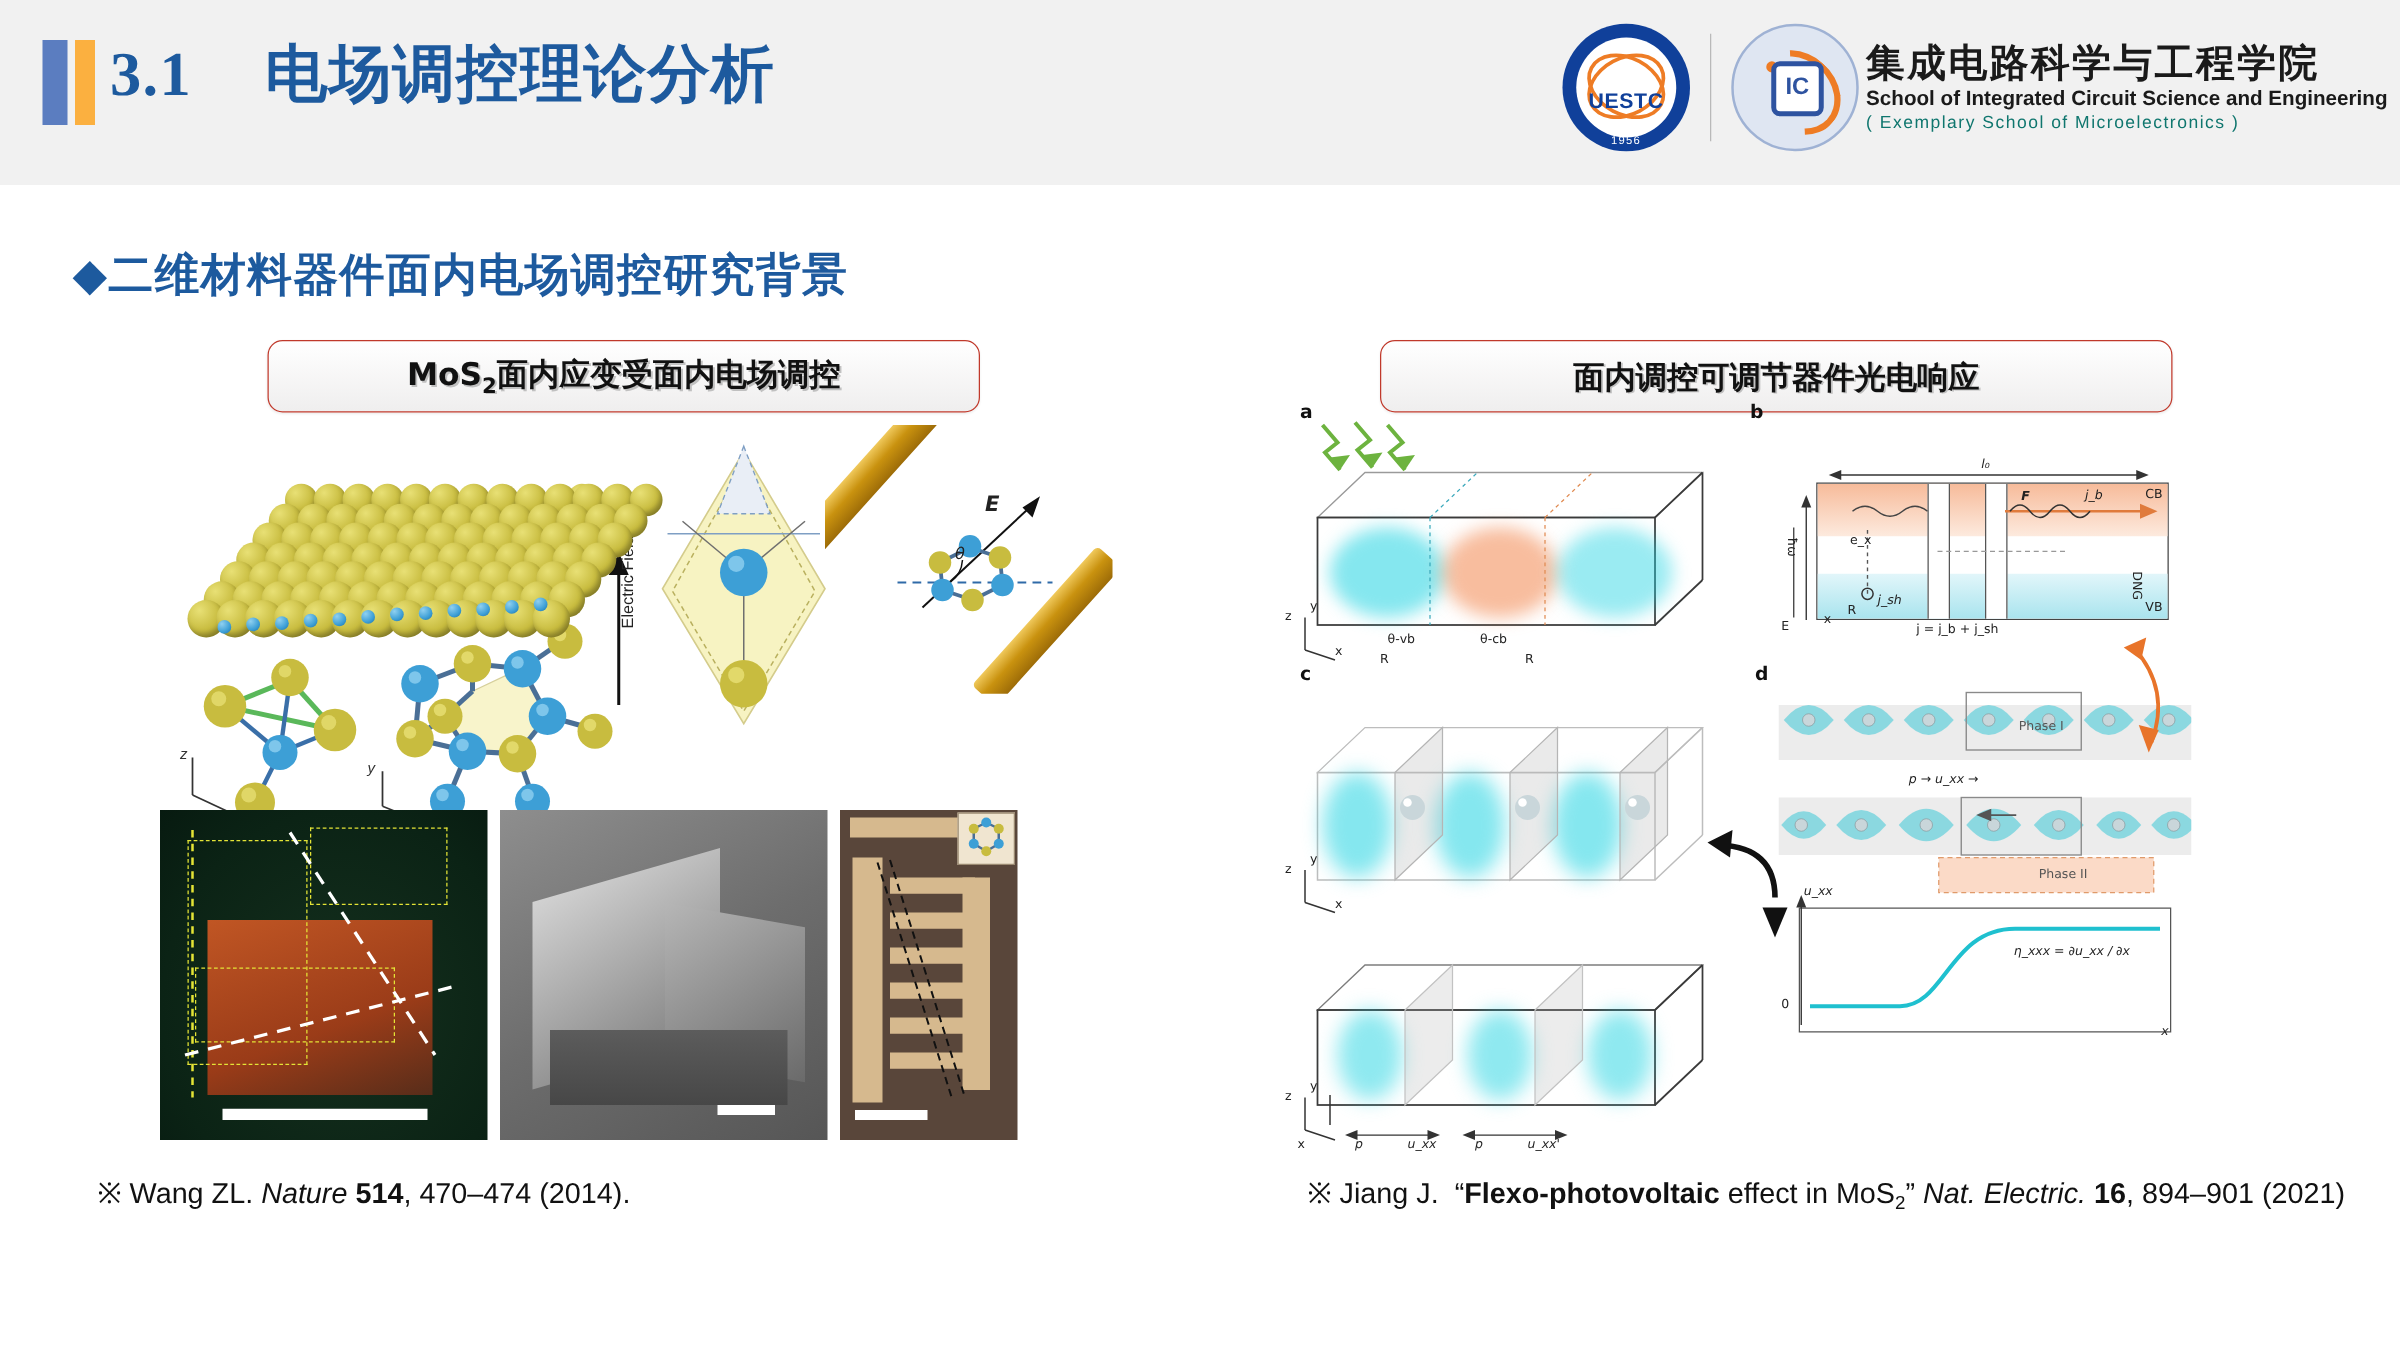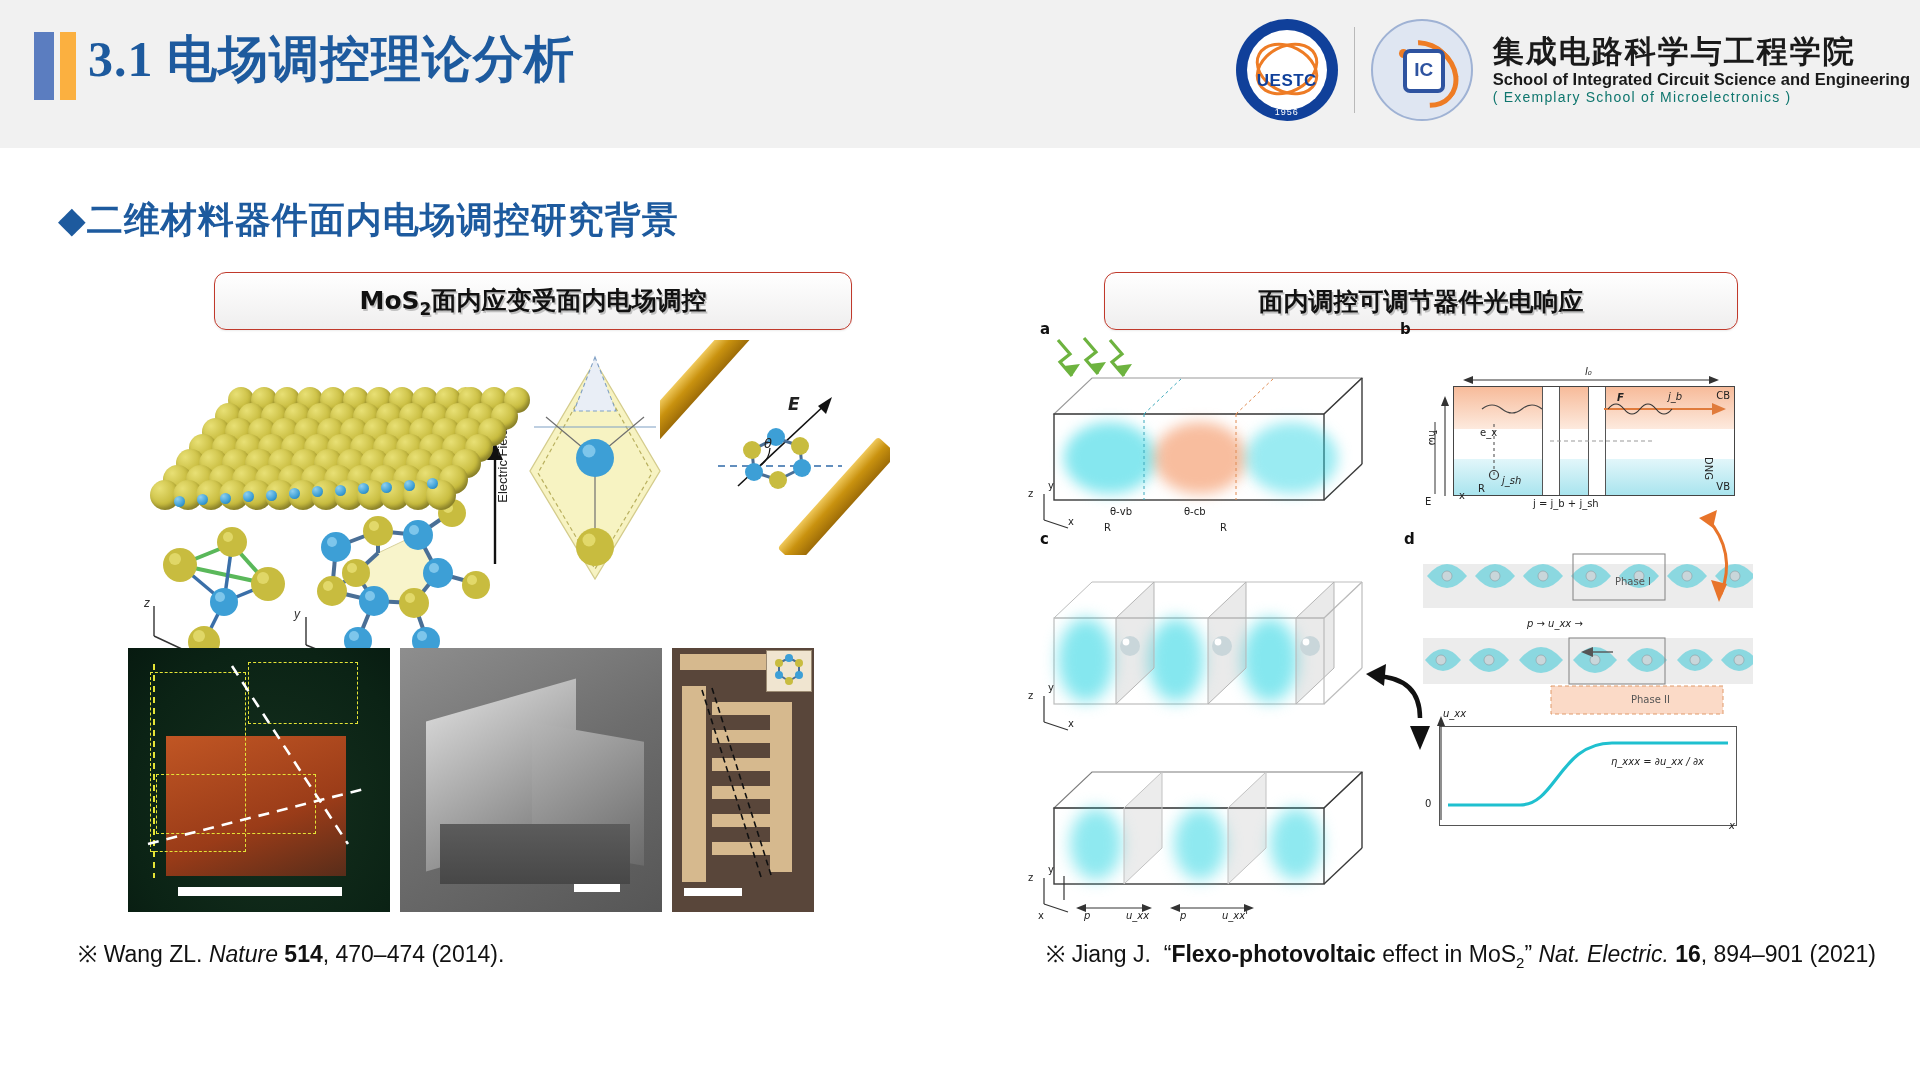--- a/index.html
+++ b/index.html
@@ -22,21 +22,21 @@
   .hdr-bar-gold {
     position: absolute; left: 60px; top: 32px; width: 16px; height: 68px;
     background: #fbb040;
   }
   .hdr-title {
     position: absolute; left: 88px; top: 26px;
     font-size: 50px; font-weight: bold; color: #1d5a9e;
     letter-spacing: 1px; white-space: nowrap;
     font-family: "Liberation Serif", "DejaVu Serif", serif;
   }
-  .hdr-title .cjk { font-family: "DejaVu Sans", sans-serif; font-weight: bold; }
+  .hdr-title .cjk { font-family: "DejaVu Sans", sans-serif; font-weight: bold; margin-left: 45px; }
 
   
   .logo-wrap { position: absolute; right: 10px; top: 10px; height: 120px; display: flex; align-items: center; }
   .logo-uestc {
     width: 102px; height: 102px; border-radius: 50%;
     background: #10409a; position: relative; flex: 0 0 auto;
   }
   .logo-uestc .inner {
     position: absolute; left: 11px; top: 11px; width: 80px; height: 80px;
     border-radius: 50%; background: #fff;
@@ -72,21 +72,21 @@
   .logo-ic .chip::after {
     content: "IC"; position: absolute; left: 0; top: 6px; width: 34px;
     text-align: center; color: #2e53a0; font-weight: bold; font-size: 19px;
   }
   .logo-ic .swoosh {
     position: absolute; left: 14px; top: 22px; width: 74px; height: 62px;
     border: 5px solid transparent; border-top-color: #ee7c25; border-right-color: #ee7c25;
     border-radius: 50%; transform: rotate(42deg);
   }
   .logo-ic .dot { position: absolute; left: 26px; top: 28px; width: 9px; height: 9px; border-radius: 50%; background: #ee7c25; }
-  .logo-text { margin-left: 20px; }
+  .logo-text { margin-left: 6px; }
   .logo-text .l1 {
     font-size: 31px; font-weight: bold; color: #1a1a1a;
     font-family: "DejaVu Sans", sans-serif; letter-spacing: 2px; line-height: 1.08;
   }
   .logo-text .l2 {
     font-size: 31px; font-weight: bold; color: #1a1a1a;
     font-family: "DejaVu Sans", sans-serif; letter-spacing: 2px; line-height: 1.08;
   }
   .logo-text .l3 { font-size: 16.5px; color: #1a1a1a; font-weight: 600; margin-top: 2px; }
   .logo-text .l4 { font-size: 14px; color: #0f766e; letter-spacing: 1.2px; }
@@ -104,21 +104,21 @@
     background: linear-gradient(#ffffff, #efeeee);
     display: flex; align-items: center; justify-content: center;
     box-shadow: 0 1px 2px rgba(0,0,0,.08);
   }
   .titlebox span {
     font-size: 25px; font-weight: bold; color: #111;
     font-family: "DejaVu Sans", sans-serif;
     text-shadow: 1.5px 1.5px 0 rgba(150,150,150,.55);
   }
   .titlebox span sub { font-size: 17px; }
-  #titlebox-left  { left: 214px; top: 272px; width: 638px; height: 58px; }
+  #titlebox-left  { left: 214px; top: 272px; width: 570px; height: 58px; }
   #titlebox-right { left: 1104px; top: 272px; width: 634px; height: 58px; }
 
   
   .fig { position: absolute; }
 
   
   #fig-slab { left: 150px; top: 370px; width: 330px; height: 150px; }
   .slab-atom {
     position: absolute; border-radius: 50%;
     background: radial-gradient(circle at 32% 28%, #e8e075, #c8bc3f 55%, #8e8426);

